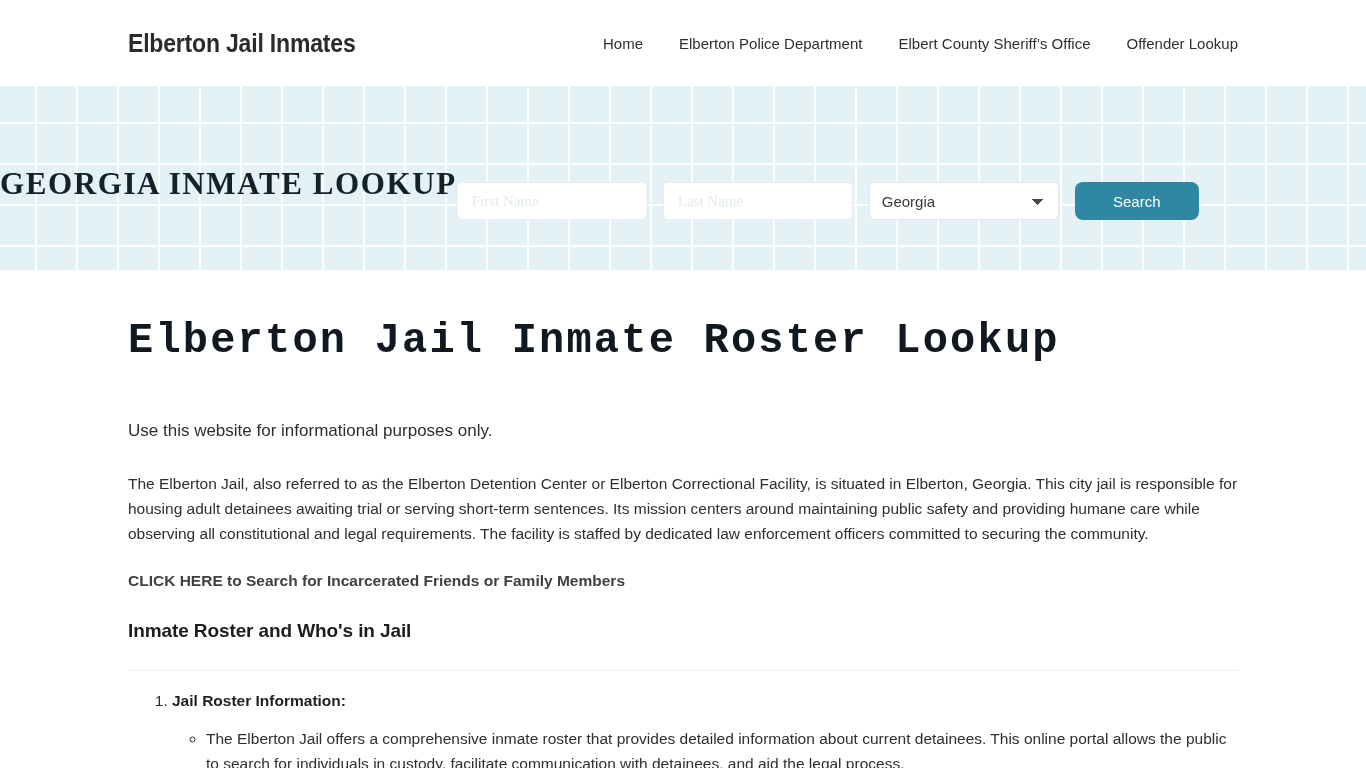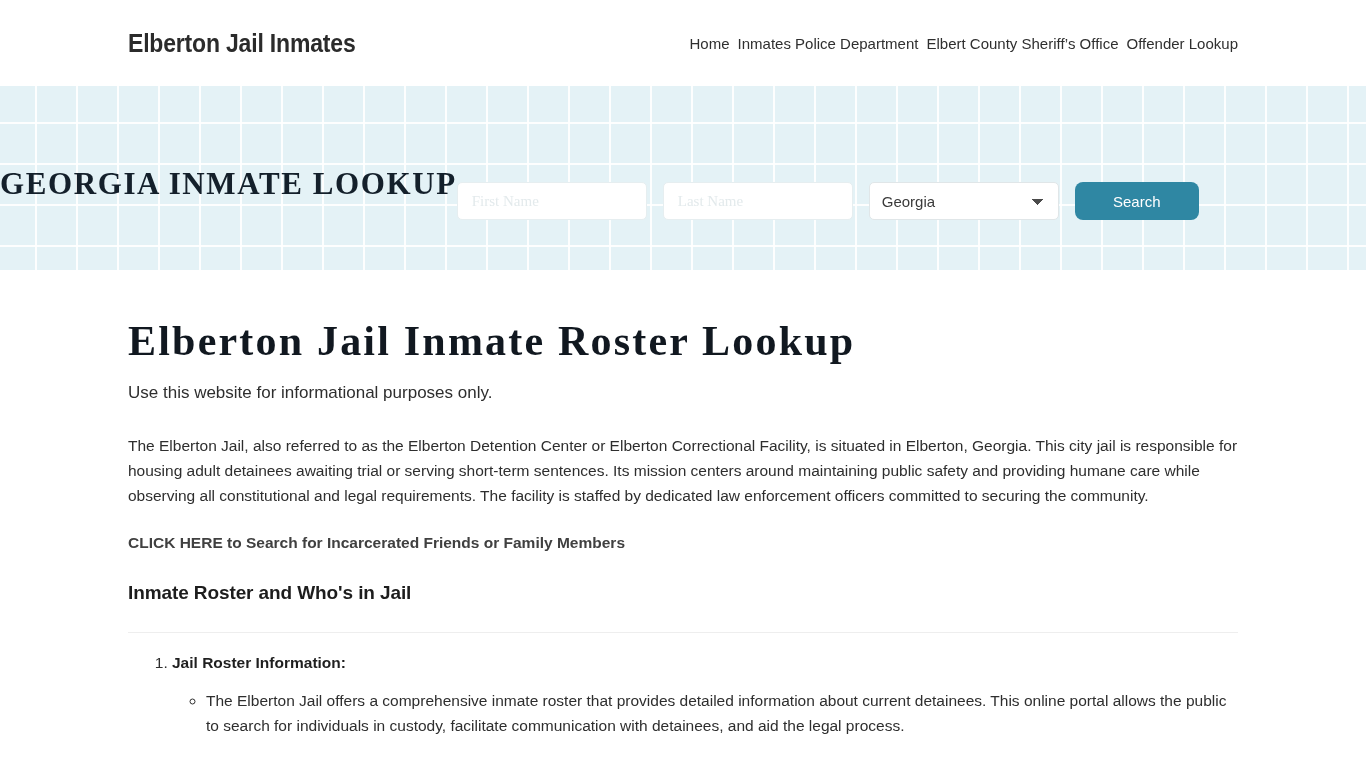--- a/index.html
+++ b/index.html
@@ -29,21 +29,21 @@
     letter-spacing: -0.2px;
     color: #2b2b2b;
     white-space: nowrap;
     transform: scaleX(0.92);
     transform-origin: left center;
   }
   .main-nav {
     margin-left: auto;
     display: flex;
     align-items: center;
-    gap: 8px;
+    gap: 36px;
     padding-right: 0px;
   }
   .nav-link {
     font-size: 15px;
     color: #2f2f2f;
     text-decoration: none;
     white-space: nowrap;
     line-height: 1;
   }
 
@@ -125,26 +125,26 @@
     font-family: "Liberation Sans", sans-serif;
     cursor: pointer;
   }
 
   
   .content {
     padding: 0 128px;
     padding-top: 48px;
   }
   .page-title {
-    font-family: Liberation Serif, serif;
+    font-family: Liberation Mono, monospace;
     font-weight: bold;
     font-size: 42px;
     letter-spacing: 2.2px;
     color: #111820;
-    margin: 0 0 16px 0;
+    margin: 0 0 54px 0;
     line-height: 1.1;
   }
   .lead {
     font-size: 17px;
     color: #2e2e2e;
     line-height: 1.55;
     margin: 0 0 26px 0;
   }
   .body-para {
     font-size: 15.5px;
@@ -196,21 +196,21 @@
     max-width: 1030px;
   }
 </style>
 </head>
 <body>
 
 <header class="site-header">
   <div class="brand">Elberton Jail Inmates</div>
   <nav class="main-nav">
     <a class="nav-link" href="#">Home</a>
-    <a class="nav-link" href="#">Inmates Police Department</a>
+    <a class="nav-link" href="#">Elberton Police Department</a>
     <a class="nav-link" href="#">Elbert County Sheriff’s Office</a>
     <a class="nav-link" href="#">Offender Lookup</a>
   </nav>
 </header>
 
 <section class="hero">
   <h2 class="hero-title">GEORGIA INMATE LOOKUP</h2>
   <form class="search-form">
     <input class="text-input" type="text" placeholder="First Name" style="">
     <input class="text-input" type="text" placeholder="Last Name" style="">

